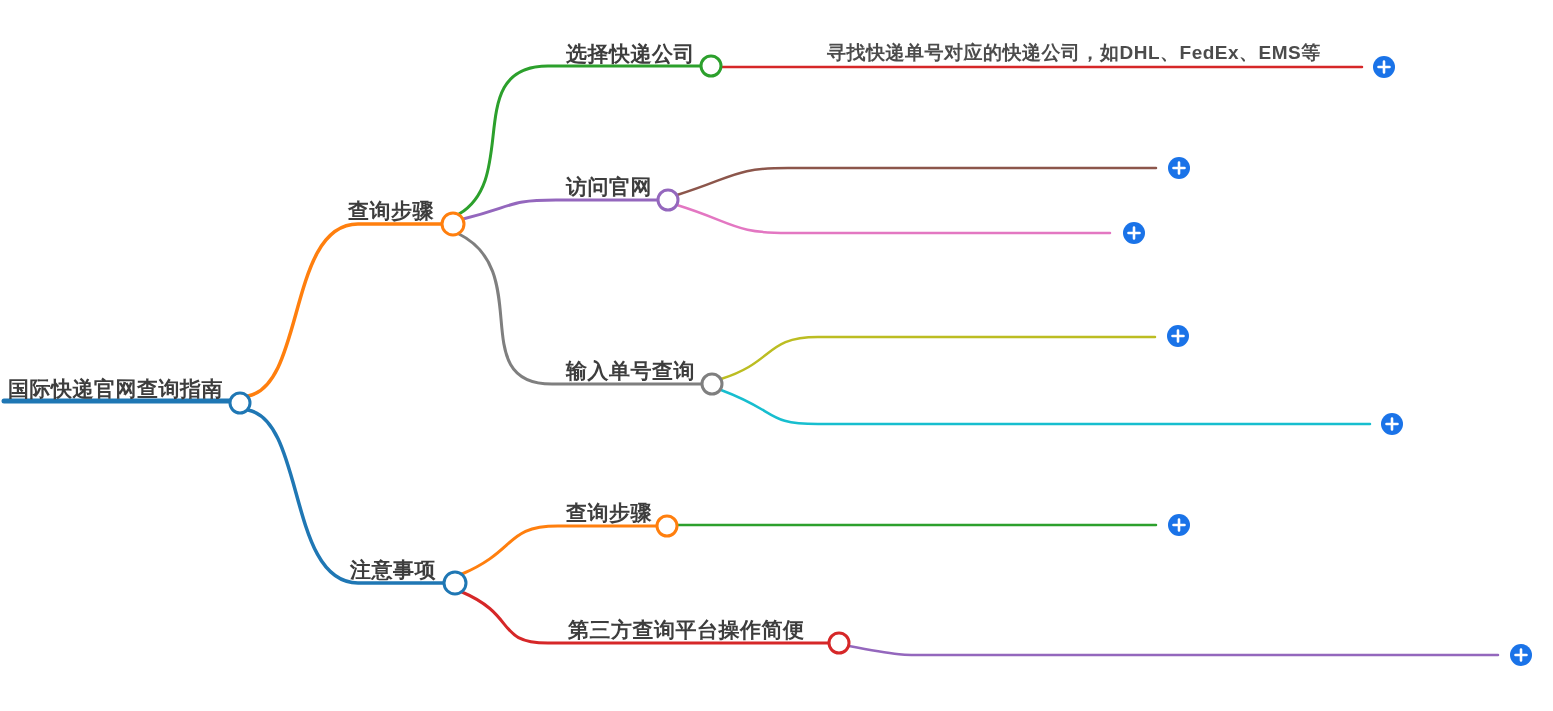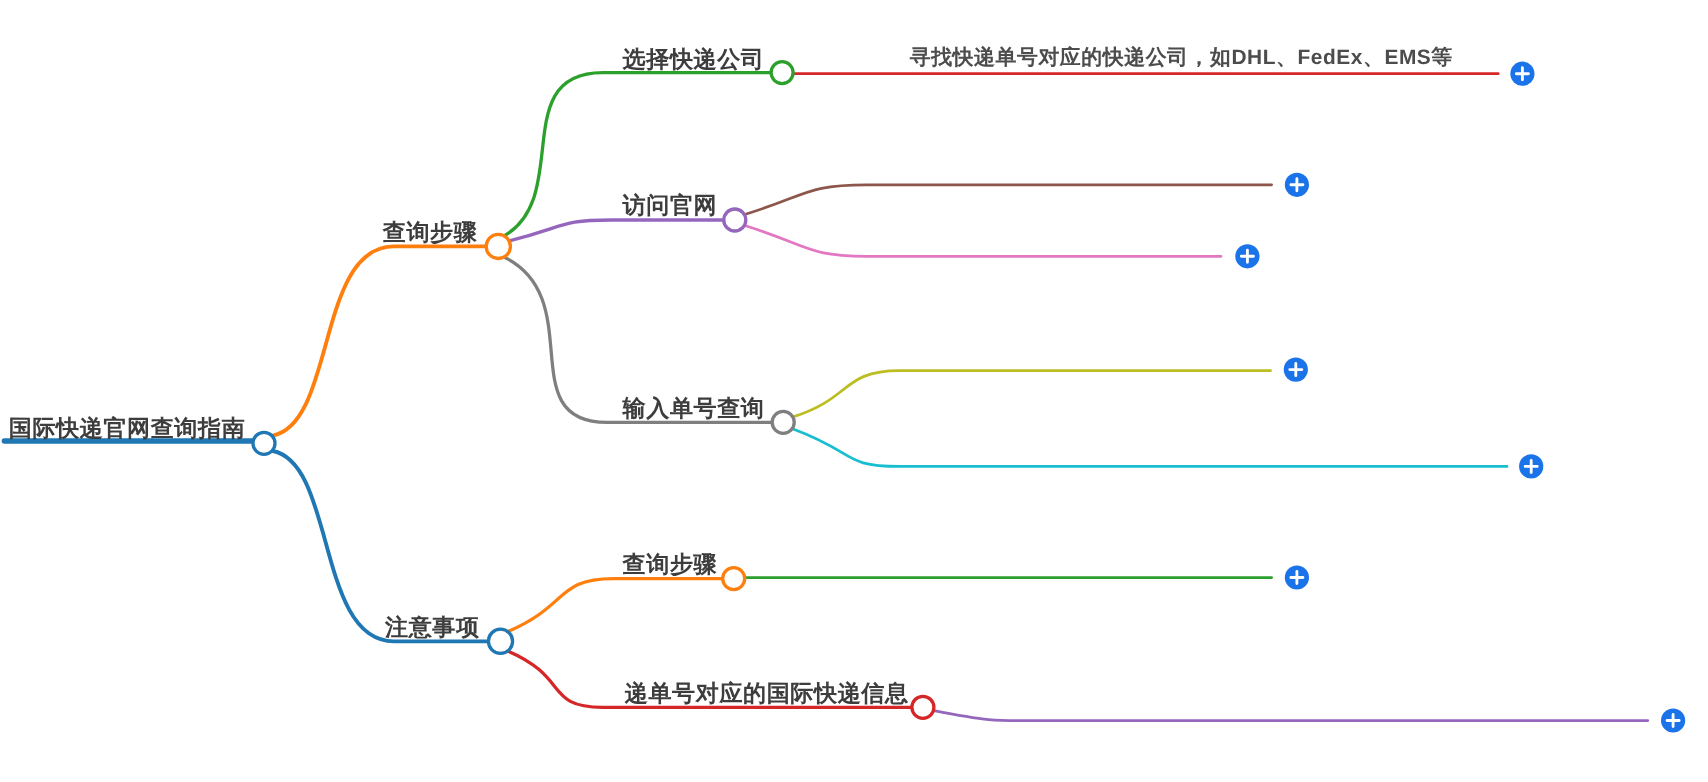--- a/index.html
+++ b/index.html
@@ -105,21 +105,21 @@
   </g>
 </svg>
 
 <div class="label" style="left:8px;top:375px;">国际快递官网查询指南</div>
 <div class="label" style="left:348px;top:197px;text-align:right;">查询步骤</div>
 <div class="label" style="left:350px;top:556px;">注意事项</div>
 <div class="label" style="left:566px;top:40px;">选择快递公司</div>
 <div class="label" style="left:566px;top:173px;">访问官网</div>
 <div class="label" style="left:566px;top:357px;">输入单号查询</div>
 <div class="label" style="left:566px;top:499px;">查询步骤</div>
-<div class="label" style="left:568px;top:616px;">递单号对应的国际快递信息</div>
+<div class="label" style="left:568px;top:616px;">第三方查询平台操作简便</div>
 
 <div class="leaf" style="left:827px;top:41px;">
   <span>寻找快递单号对应的快递公司，如DHL、FedEx、EMS等</span>
 </div>
 <div class="leaf" style="left:822px;top:376px;">
 </div>
 
 </div>
 
 </body></html>

